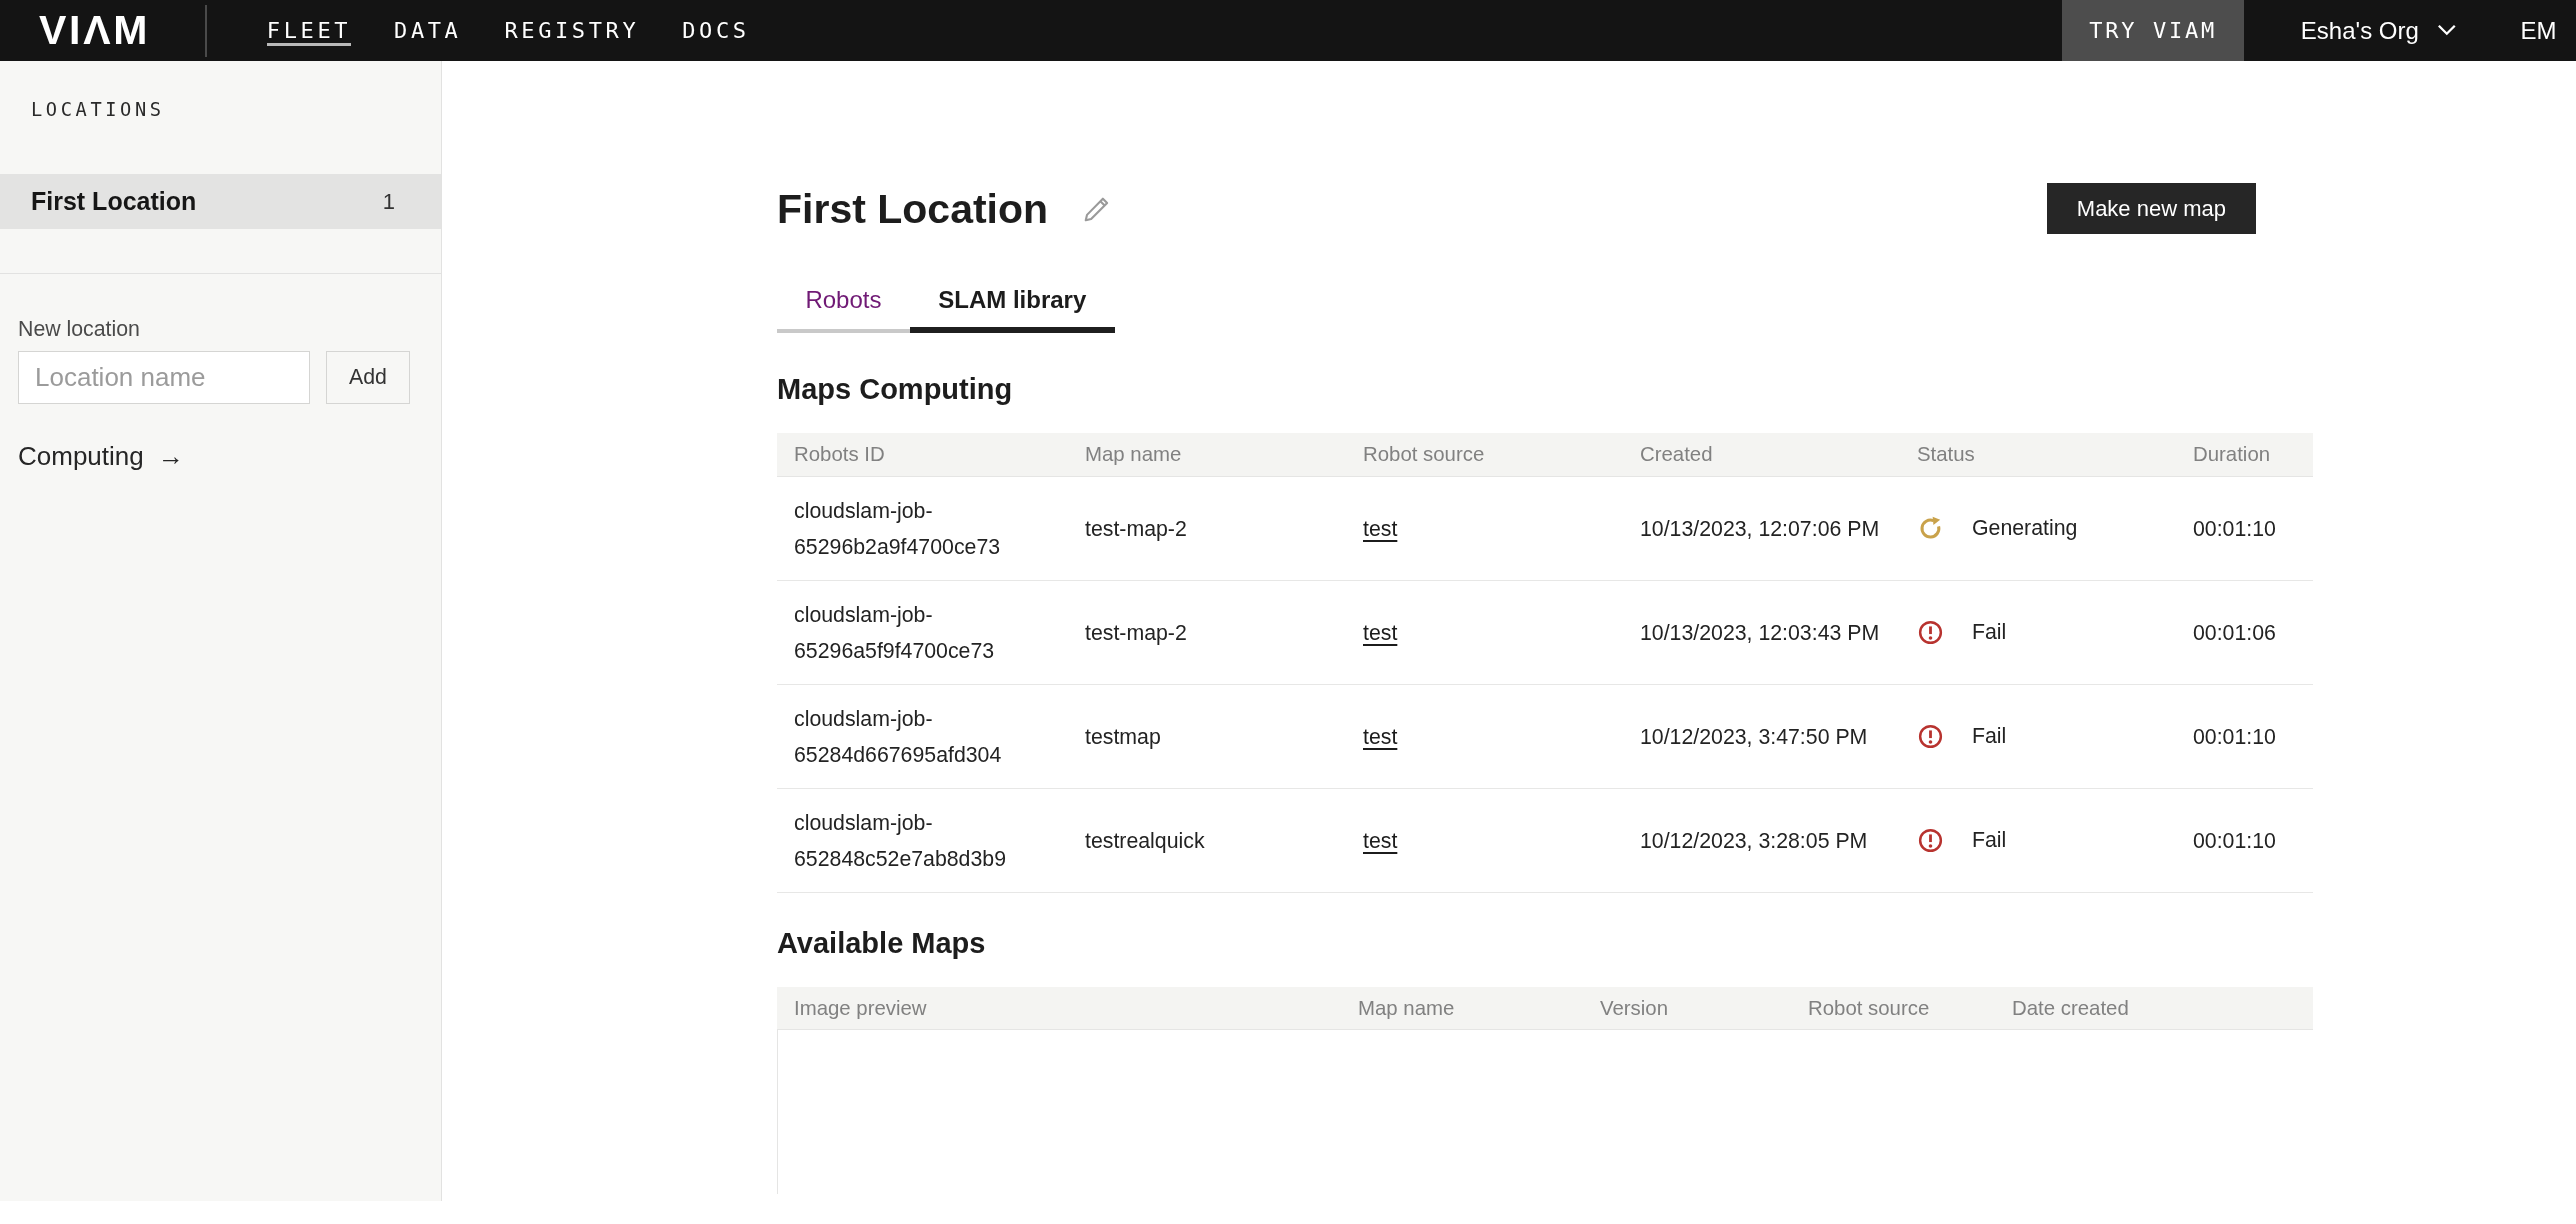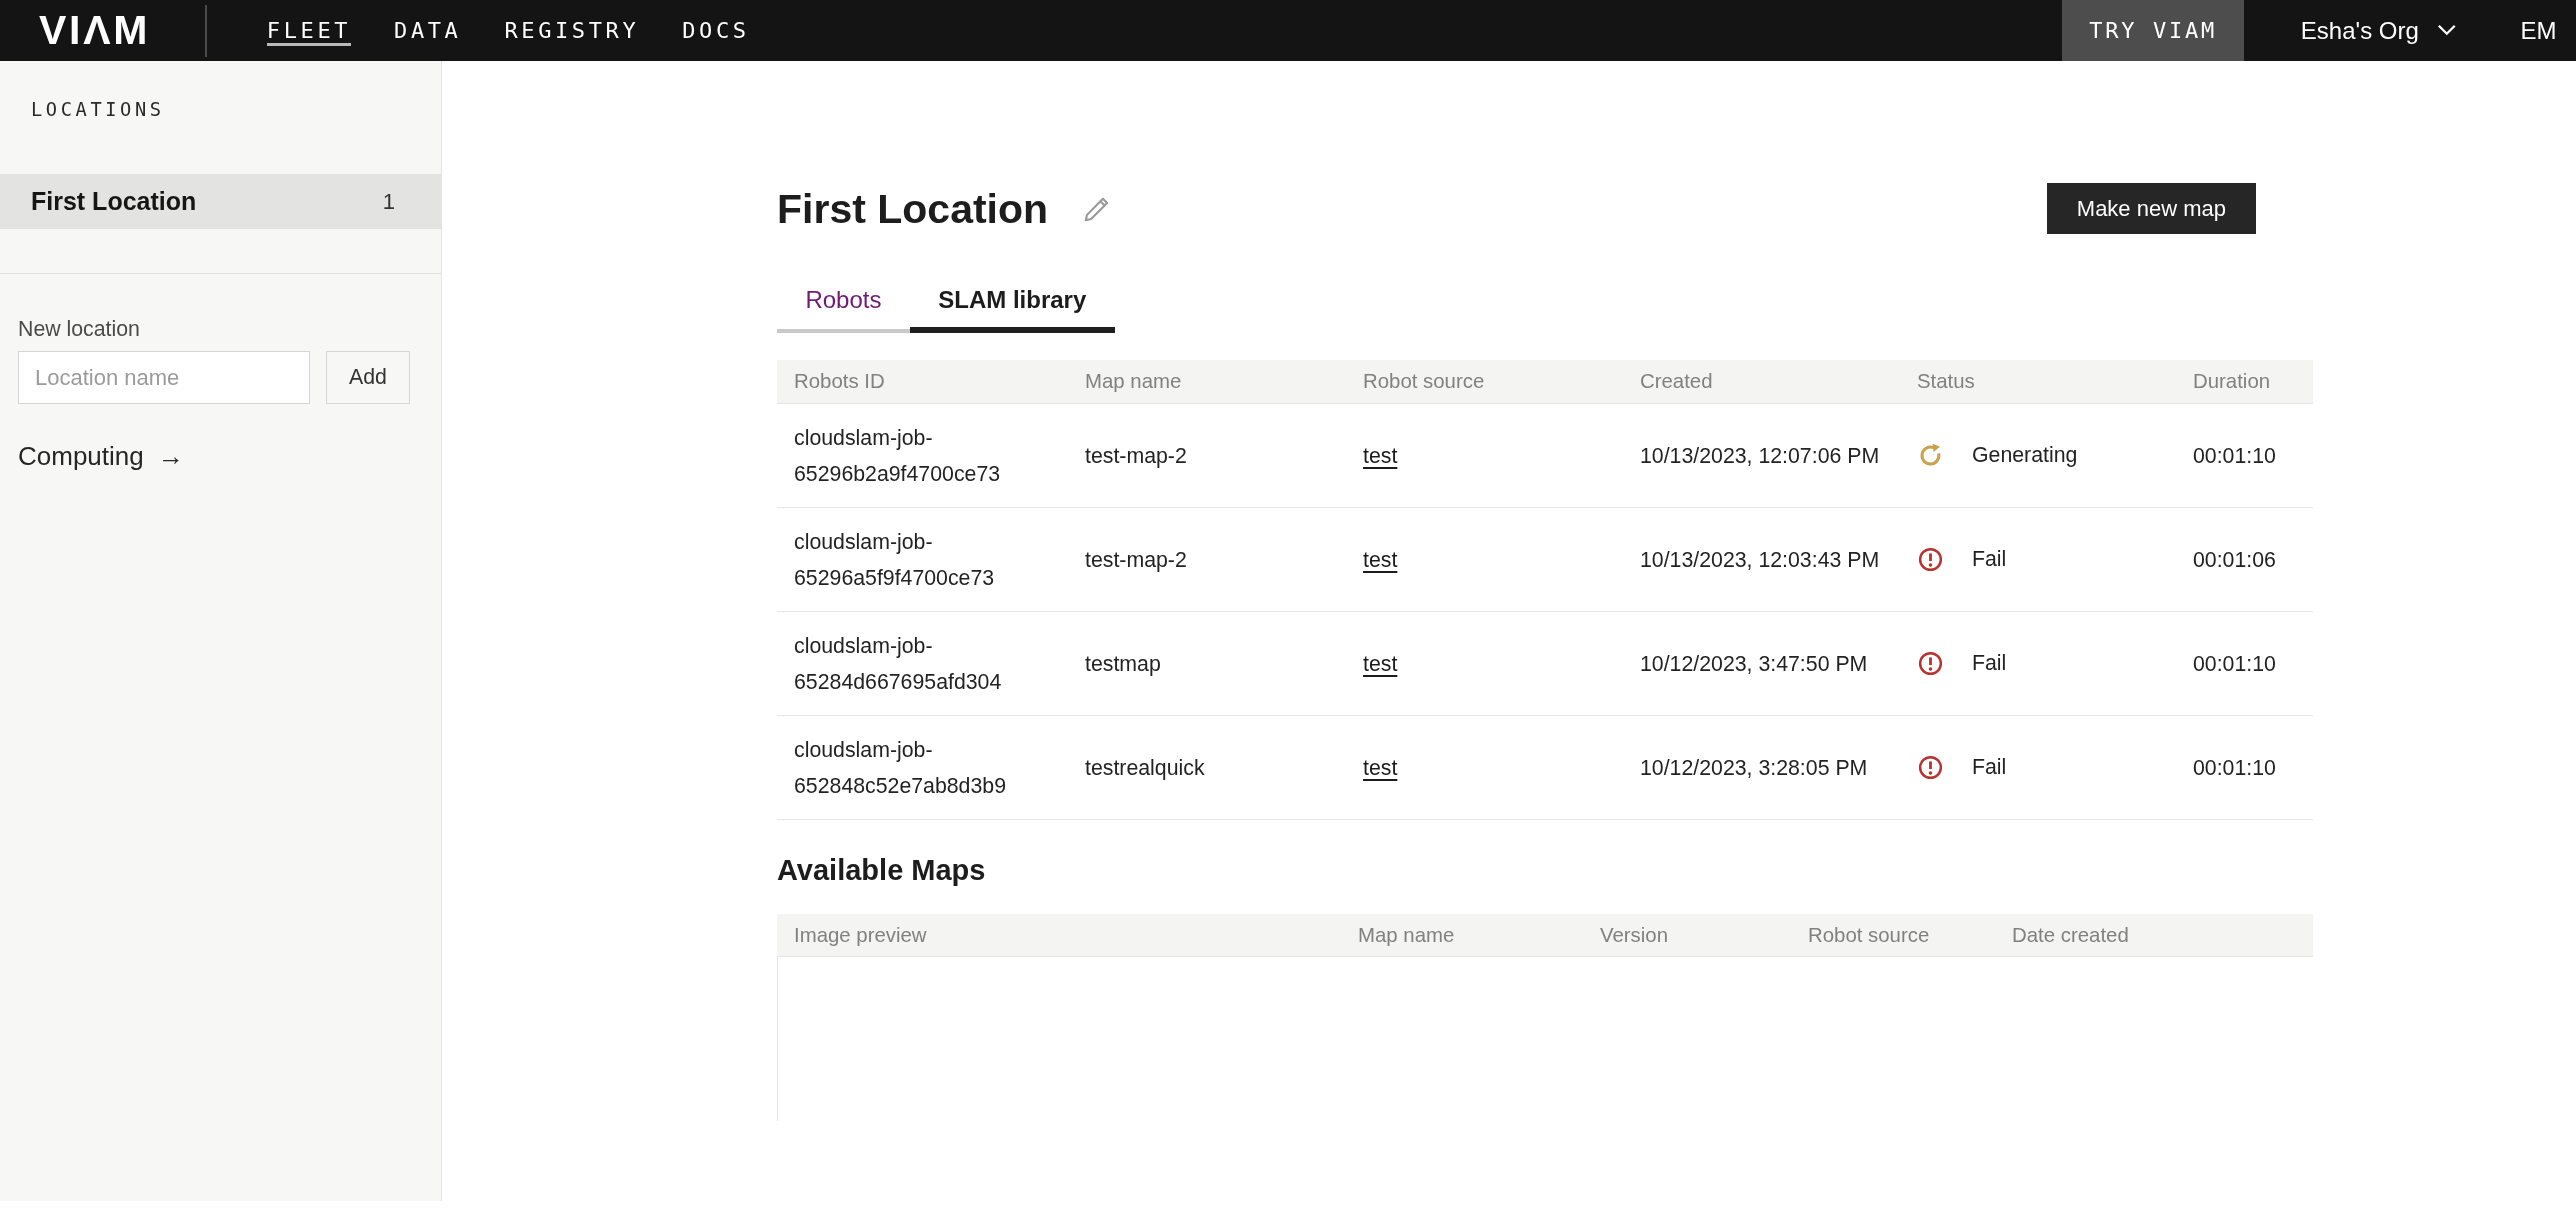--- a/index.html
+++ b/index.html
@@ -33,21 +33,21 @@
               padding:38px 0 0 31px; }
   .location-row { margin-top:54px; height:55px; background:#e3e3e2; display:flex;
               align-items:center; padding:0 46px 0 31px; cursor:pointer; }
   .location-name { font-size:25px; font-weight:700; color:#161616; }
   .location-count { margin-left:auto; font-size:22px; color:#333333; }
   .sidebar-sep { border-top:0.9px solid #e2e2e1; margin-top:44px; }
   .new-location { padding:43px 18px 0 18px; }
   .new-location-label { font-size:21.3px; color:#4a4a4a; }
   .new-location-form { display:flex; margin-top:9px; gap:16px; }
   .location-input { width:292px; height:53px; border:0.9px solid #d5d5d3; background:#ffffff;
-              font-size:22px; padding:0 16px; color:#333; font-family:"Liberation Sans",sans-serif; }
+              font-size:26px; padding:0 16px; color:#333; font-family:"Liberation Sans",sans-serif; }
   .location-input::placeholder { color:#9b9b9b; }
   .add-btn { width:84px; height:53px; border:0.9px solid #d5d5d3; background:transparent;
               font-size:21.3px; color:#333333; cursor:pointer; font-family:"Liberation Sans",sans-serif; }
   .fragments-link { display:flex; align-items:center; gap:14.2px; margin:37px 0 0 18px;
               font-size:26px; color:#262626; cursor:pointer; width:max-content; }
   .fragments-arrow { font-size:26px; color:#262626; }
 
   
   .main { flex:1; background:#ffffff; padding-left:335px; }
   .content { width:1536px; }
@@ -141,20 +141,21 @@
           <line x1="14.7" y1="5.8" x2="18.1" y2="9.2" stroke="#9a9a9a" stroke-width="1.7"></line>
         </svg>
         <button class="make-map-btn">Make new map</button>
       </div>
 
       <div class="tabbar">
         <div class="tab inactive">Robots</div>
         <div class="tab active">SLAM library</div>
       </div>
 
+      <h2 class="section-heading">Maps Computing</h2>
 
       <div class="table t1">
         <div class="thead">
           <div class="th">Robots ID</div>
           <div class="th">Map name</div>
           <div class="th">Robot source</div>
           <div class="th">Created</div>
           <div class="th">Status</div>
           <div class="th">Duration</div>
         </div>

